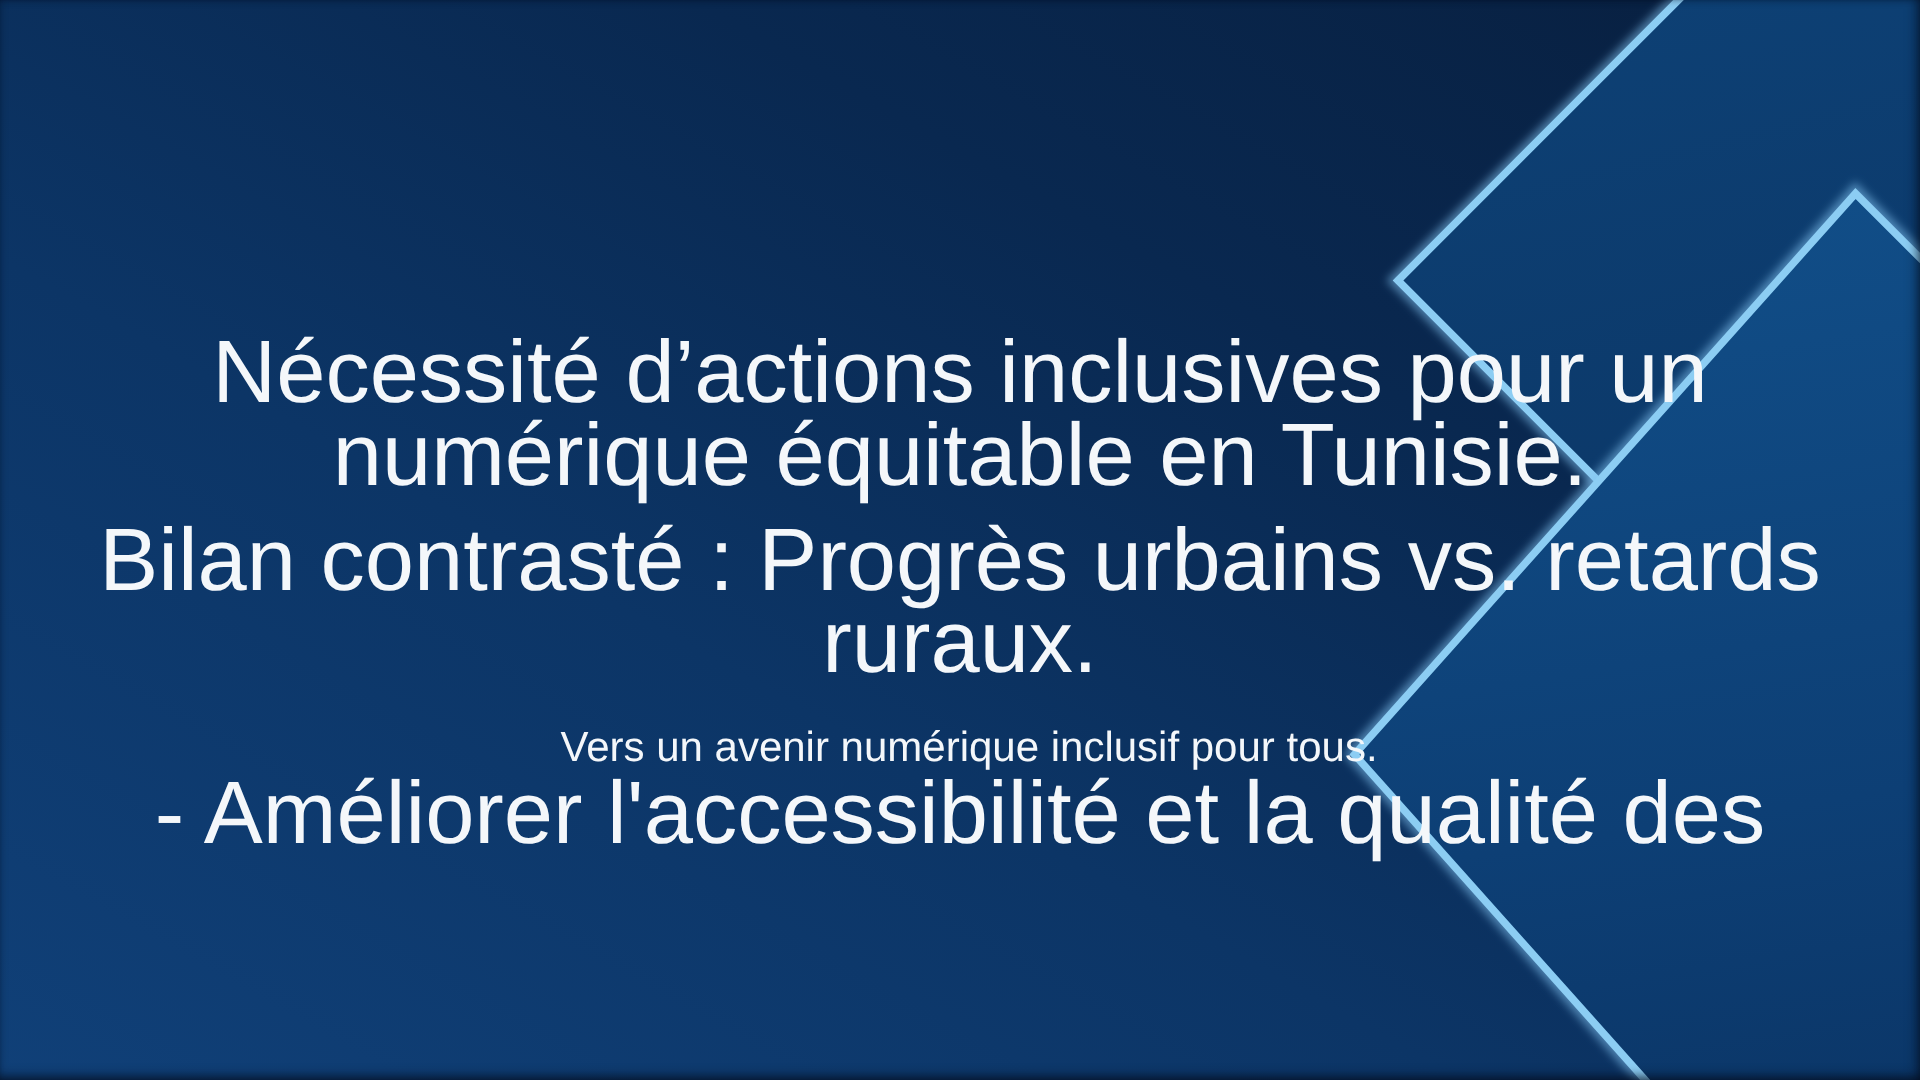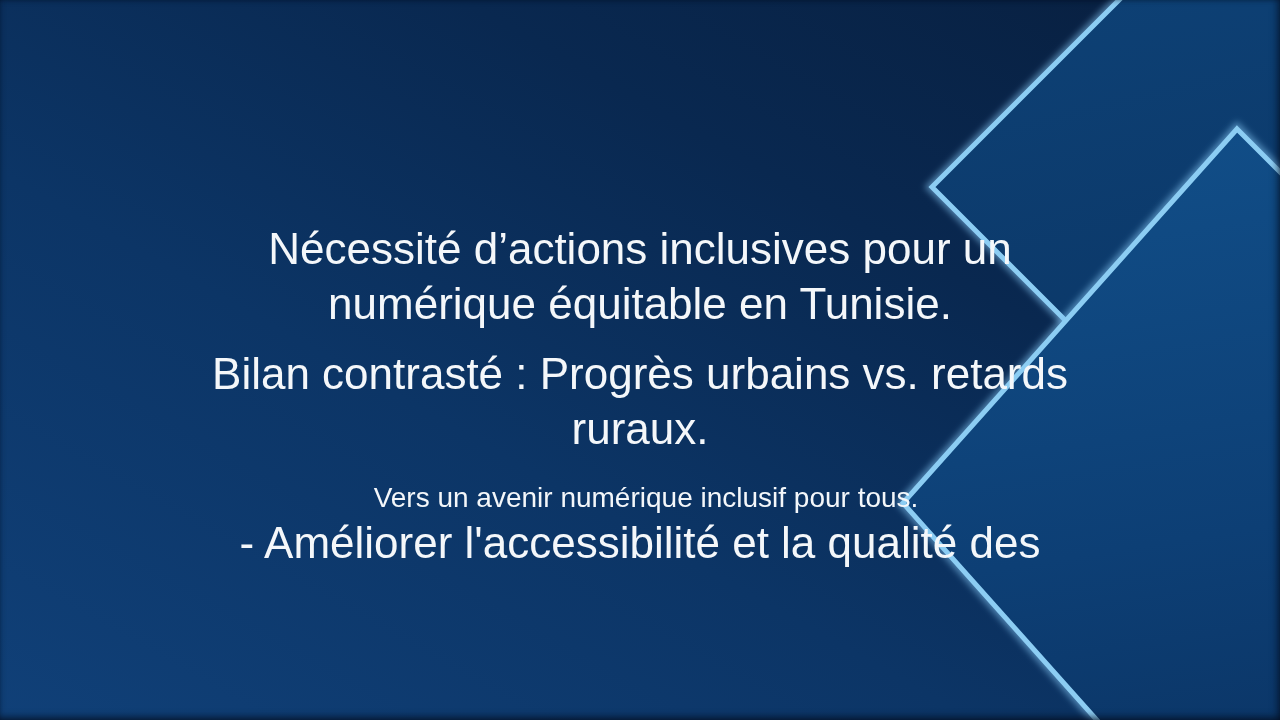--- a/index.html
+++ b/index.html
@@ -44,21 +44,21 @@
     margin: 0;
     white-space: pre-line;
   }
   .block-title {
     top: 221px;
   }
   .block-body {
     top: 515px;
   }
   .line-big {
-    font-size: 44px;
+    font-size: 59px;
     line-height: 55px;
     font-weight: 400;
   }
   .line-small {
     font-size: 28px;
     line-height: 36px;
     font-weight: 400;
   }
   .block-title p.p2 { margin-top: 15px; }
   .block-title p.p3 { margin-top: 24px; margin-left: 12px; }

